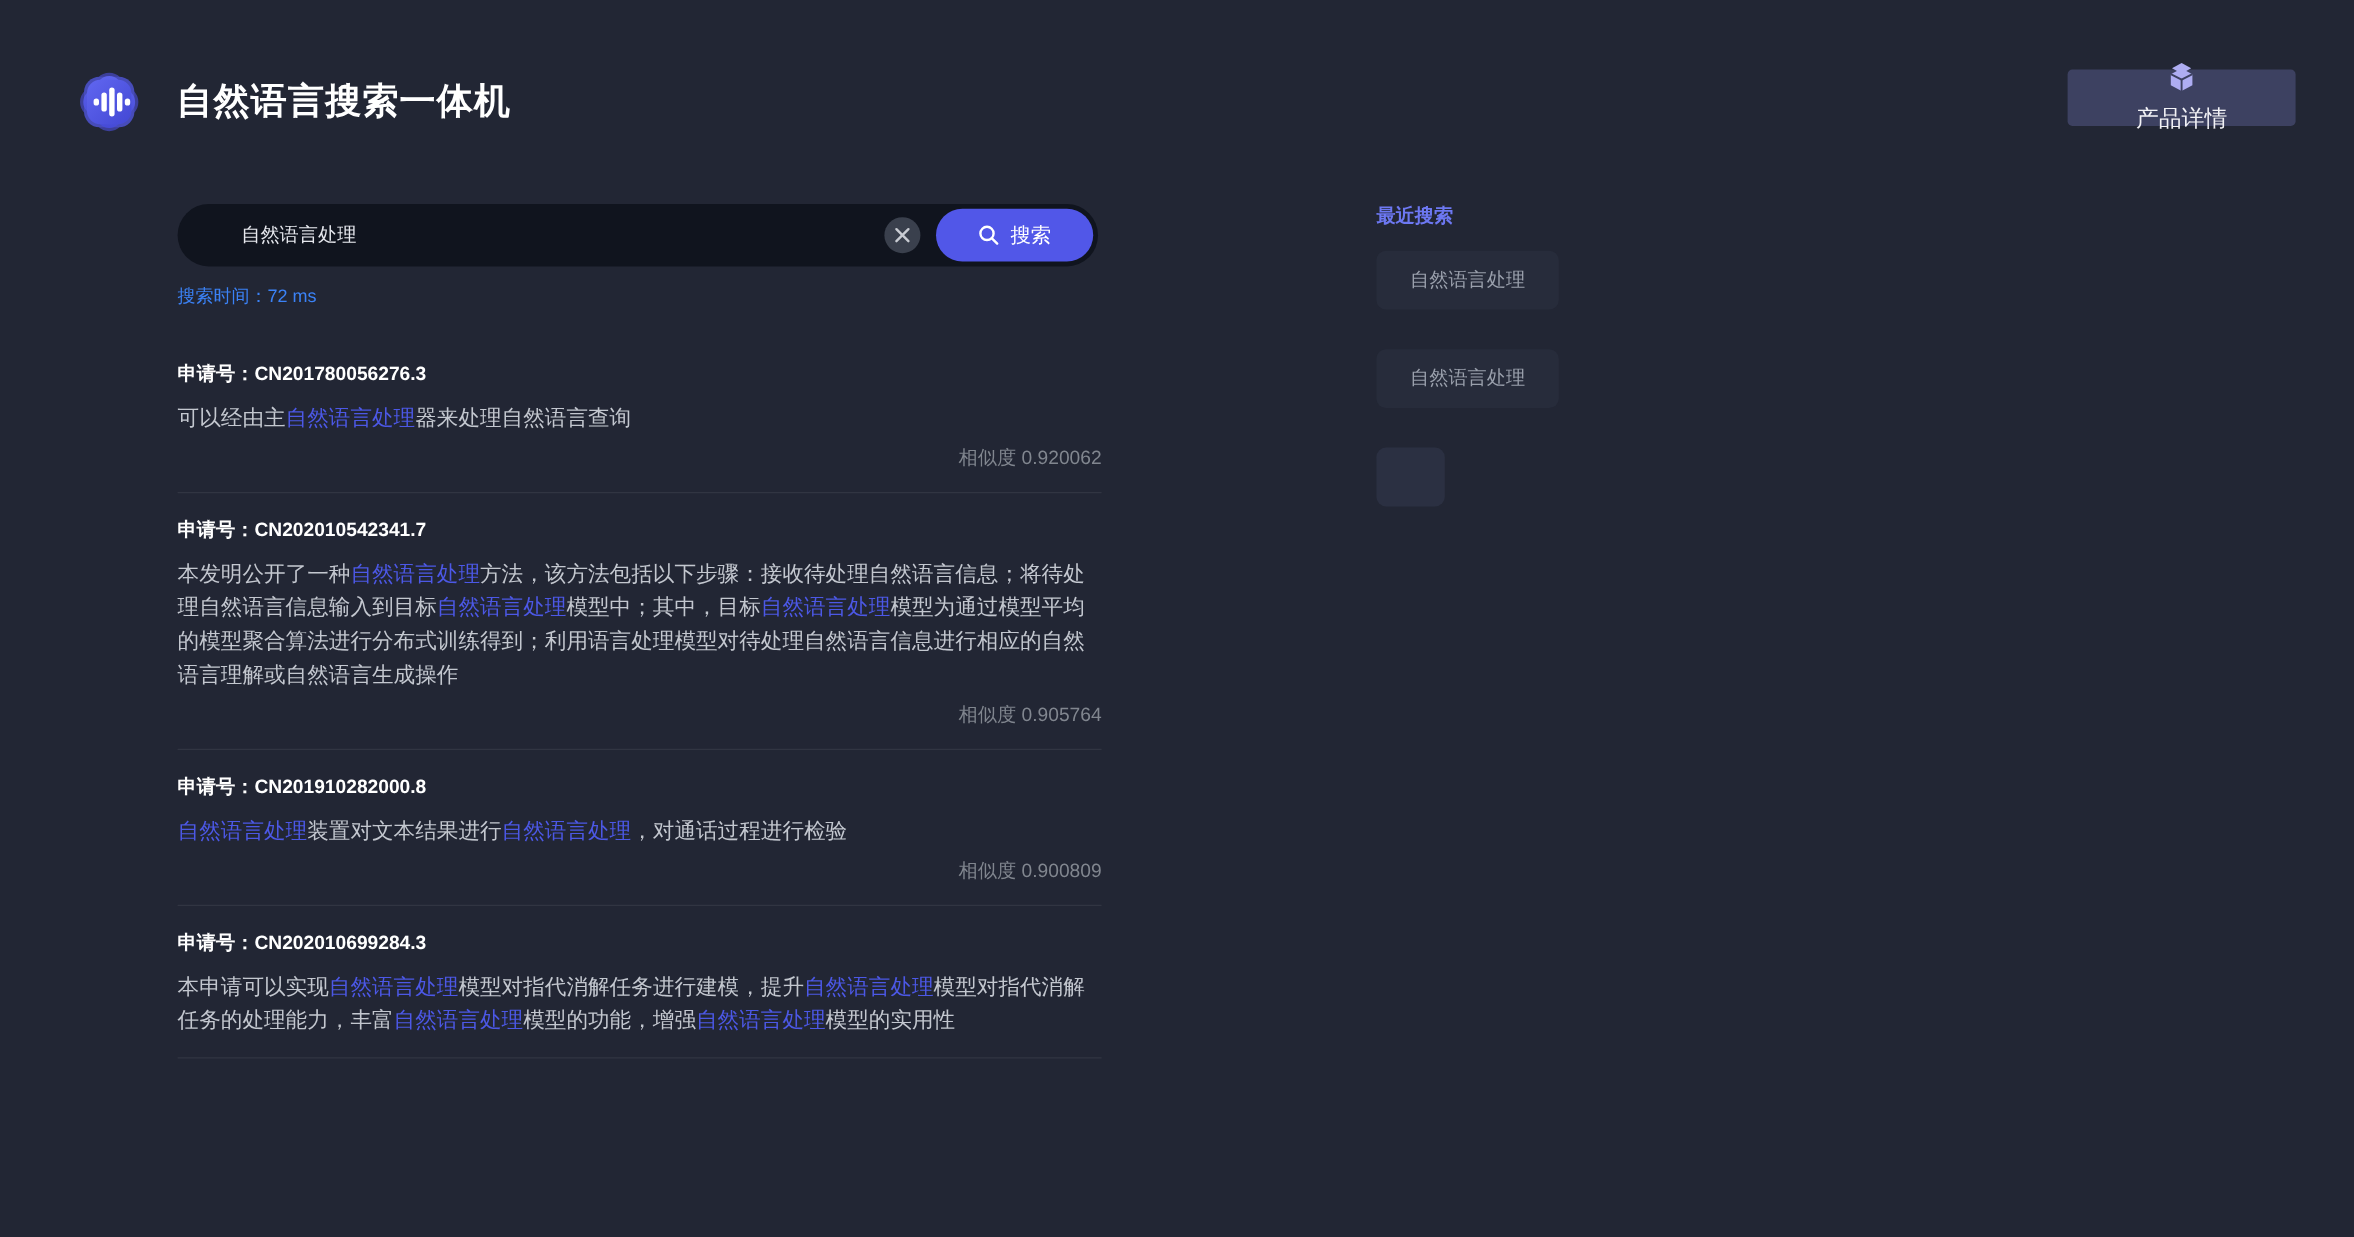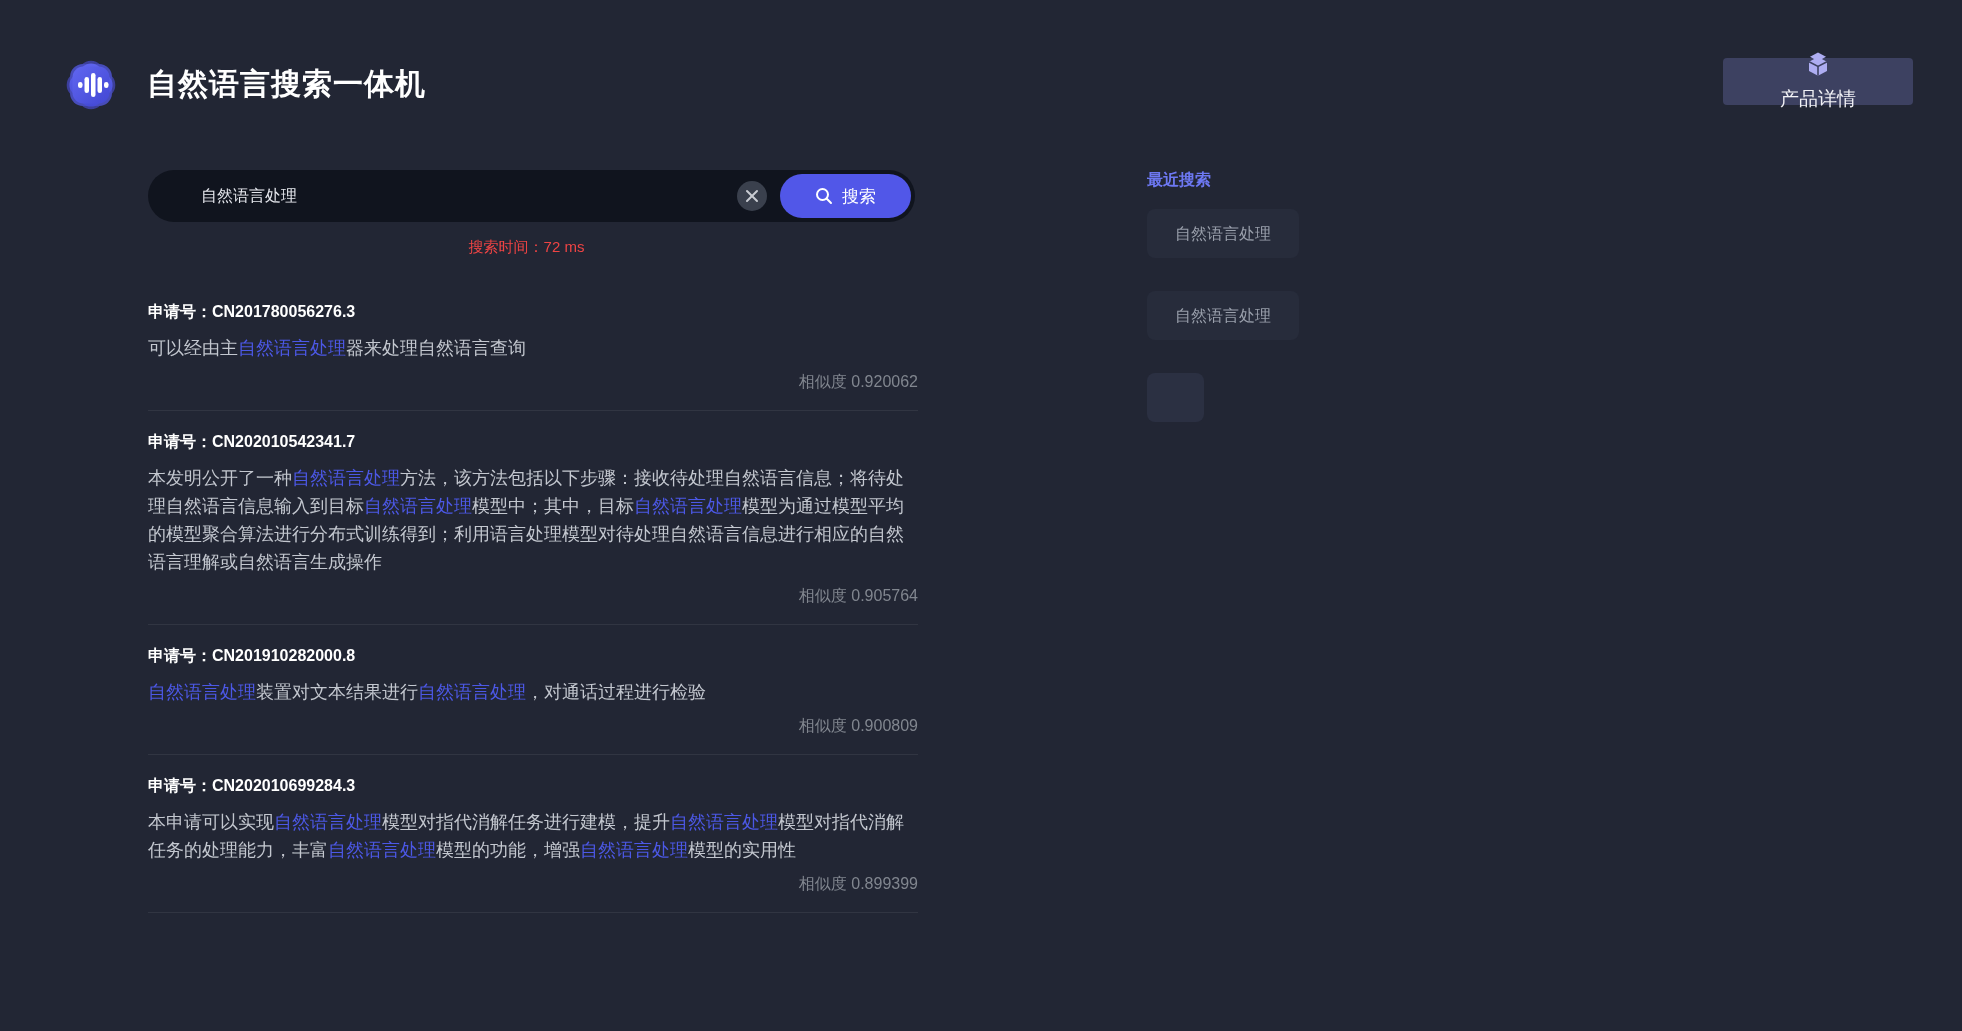--- a/index.html
+++ b/index.html
@@ -19,21 +19,21 @@
   
   .logo{position:absolute;left:62px;top:56px;width:58px;height:58px;}
   .page-title{position:absolute;left:147px;top:64px;font-size:30px;font-weight:700;color:#ffffff;letter-spacing:1px;}
   .product-btn{position:absolute;left:1723px;top:58px;width:190px;height:47px;background:#3d4161;border-radius:4px;display:flex;align-items:center;justify-content:center;gap:10px;color:#f2f2f6;font-size:19px;cursor:pointer;flex-direction:column;}
 
   
   .search-row{position:absolute;left:148px;top:170px;width:767px;height:52px;background:var(--input-bg);border-radius:26px;display:flex;align-items:center;}
   .search-text{flex:1;background:transparent;border:none;outline:none;color:#e6e8ee;font-size:16px;padding-left:53px;font-family:"Liberation Sans",sans-serif;}
   .clear-btn{flex:none;width:30px;height:30px;border-radius:50%;background:#3a404d;color:#c9ccd3;display:flex;align-items:center;justify-content:center;margin-right:13px;cursor:pointer;}
   .search-btn{flex:none;width:131px;height:44px;border-radius:22px;background:var(--accent);margin:4px 4px 4px 0;display:flex;align-items:center;justify-content:center;gap:9px;color:#fff;font-size:17px;cursor:pointer;}
-  .search-time{position:absolute;left:148px;top:238px;width:757px;text-align:center;color:#ef4444;font-size:15px;}
+  .search-time{position:absolute;left:148px;top:238px;width:757px;text-align:left;color:#3b82f6;font-size:15px;}
 
   
   .results{position:absolute;left:148px;top:281px;width:770px;}
   .result{padding:21px 0 17px;border-bottom:1px solid var(--divider);}
   .result-title{font-size:16px;font-weight:700;color:#ffffff;margin-bottom:11px;}
   .result-snippet{font-size:18px;line-height:28px;color:#c3c7cf;font-family:Liberation Serif, serif;}
   .result-snippet .hl{color:var(--highlight);}
   .result-similarity{text-align:right;color:#81868f;font-size:16px;margin-top:10px;}
 
   
@@ -118,21 +118,20 @@
 
   <div class="result">
     <div class="result-title"><span class="prefix">申请号：</span><span class="appno">CN201910282000.8</span></div>
     <div class="result-snippet"><span class="hl">自然语言处理</span><span>装置对文本结果进行</span><span class="hl">自然语言处理</span><span>，对通话过程进行检验</span></div>
     <div class="result-similarity">相似度 0.900809</div>
   </div>
 
   <div class="result">
     <div class="result-title"><span class="prefix">申请号：</span><span class="appno">CN202010699284.3</span></div>
     <div class="result-snippet"><span>本申请可以实现</span><span class="hl">自然语言处理</span><span>模型对指代消解任务进行建模，提升</span><span class="hl">自然语言处理</span><span>模型对指代消解任务的处理能力，丰富</span><span class="hl">自然语言处理</span><span>模型的功能，增强</span><span class="hl">自然语言处理</span><span>模型的实用性</span></div>
-    <div class="result-similarity">相似度 0.899399</div>
   </div>
 </div>
 
   <div class="recent">
     <div class="recent-title">最近搜索</div>
     <div>
         <div class="chip">自然语言处理</div>
         <div class="chip">自然语言处理</div>
         <div class="chip empty"></div>
       </div>

